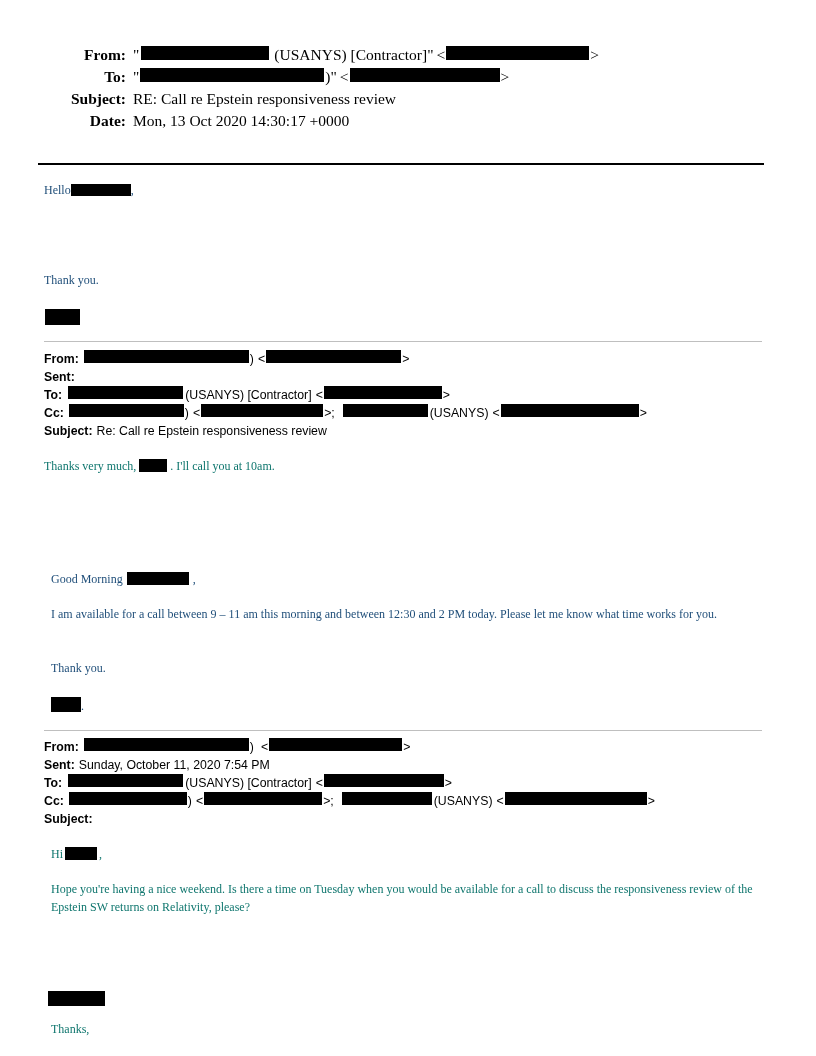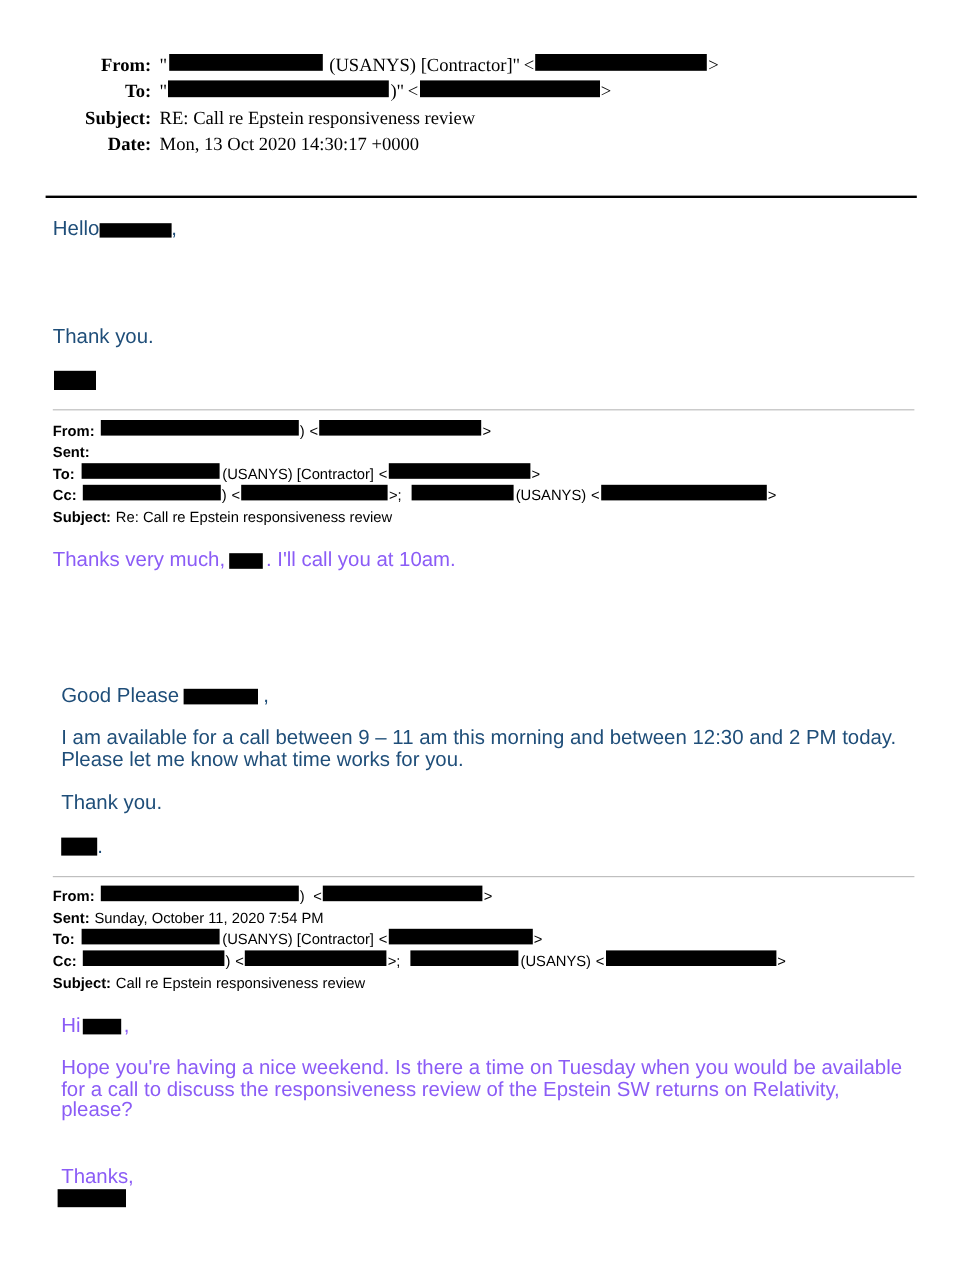--- a/index.html
+++ b/index.html
@@ -78,26 +78,26 @@
     width: 718px;
     border-top: 1px solid #bfbfbf;
   }
 
   
   .blue {
     color: #1f4e79;
   }
   .para {
     position: absolute;
-    font-size: 17px;
+    font-size: 12px;
     line-height: 17.5px;
-    font-family: Liberation Sans, sans-serif;
+    font-family: Liberation Serif, serif;
   }
   .blk {
-    color: #8b5cf6;
+    color: #0f766e;
   }
   .fld {
     position: absolute;
     font-size: 12.3px;
     line-height: 18px;
     white-space: nowrap;
     display: flex;
     align-items: baseline;
   }
   .fld b {
@@ -201,21 +201,21 @@
     <b>Subject:</b>
     <span>Re: Call re Epstein responsiveness review</span>
   </div>
 
   <div class="para blk" style="left:44px; top:458px;">
     <span class="inline-txt">Thanks very much,</span><span class="rd h13" style="width:28px;margin:0 3px;vertical-align:-2px;"></span><span class="inline-txt">.  I'll call you at 10am.</span>
   </div>
 
 
   <div class="para blue" style="left:51px; top:571px;">
-    <span class="inline-txt">Good Please</span><span class="rd h13" style="width:62px;margin:0 4px;vertical-align:-2px;"></span><span class="inline-txt">,</span>
+    <span class="inline-txt">Good Morning</span><span class="rd h13" style="width:62px;margin:0 4px;vertical-align:-2px;"></span><span class="inline-txt">,</span>
   </div>
 
   <div class="para blue" style="left:51px; top:606px; width:712px;">I am available for a call between 9 – 11 am this morning and between 12:30 and 2 PM today.  Please let me know what time works for you.</div>
 
   <div class="para blue" style="left:51px; top:660px;">Thank you.</div>
 
   <div class="para blue" style="left:51px; top:697px;">
     <span class="rd h15" style="width:30px;vertical-align:-2px;"></span><span class="inline-txt">.</span>
   </div>
 
@@ -253,27 +253,26 @@
     <span style="margin-right:6px;">&gt;;</span>
     <span class="rd h13" style="width:90px;height:13px;margin:0 2px;"></span>
     <span style="margin-right:4px;">(USANYS)</span>
     <span>&lt;</span>
     <span class="rd h13" style="width:142px;height:13px;margin:0 1px;"></span>
     <span>&gt;</span>
   </div>
 
   <div class="fld" style="left:44px; top:810px;">
     <b>Subject:</b>
-    <span>Call re Epstein responsiveness review</span>
   </div>
 
   <div class="para blk" style="left:51px; top:846px;">
     <span class="inline-txt">Hi</span><span class="rd h13" style="width:32px;margin:0 2px;vertical-align:-2px;"></span><span class="inline-txt">,</span>
   </div>
 
   <div class="para blk" style="left:51px; top:881px; width:706px;">Hope you're having a nice weekend.  Is there a time on Tuesday when you would be available for a call to discuss the responsiveness review of the Epstein SW returns on Relativity, please?</div>
 
 
-  <div class="para blk" style="left:51px; top:972px;">Thanks,</div>
+  <div class="para blk" style="left:51px; top:1021px;">Thanks,</div>
 
   <div class="rd h15" style="position:absolute; left:48px; top:991px; width:57px;"></div>
 
 </div>
 
 </body></html>

